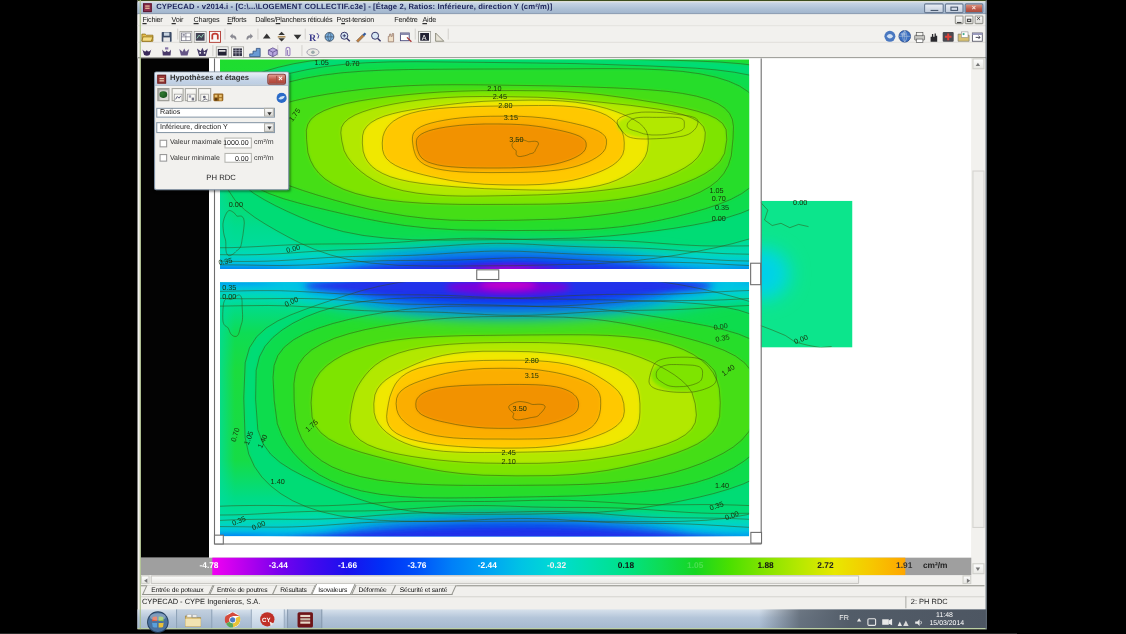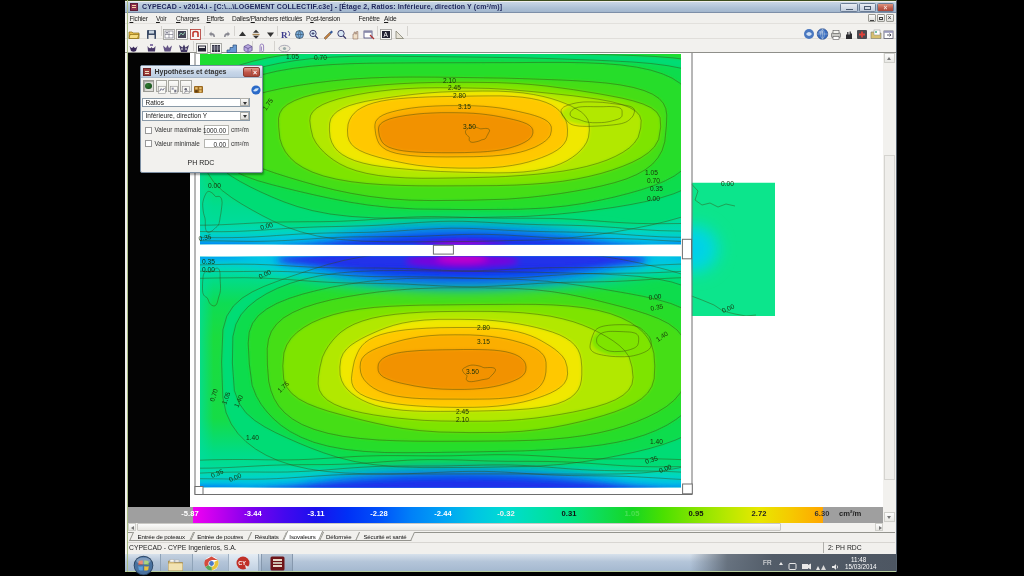--- a/index.html
+++ b/index.html
@@ -405,31 +405,31 @@
 <text x="22" y="425" font-size="6.6" fill="#16300a" font-family="Liberation Sans, sans-serif" transform="rotate(-22 22 425)">0.35</text>
 <text x="40" y="429" font-size="6.6" fill="#16300a" font-family="Liberation Sans, sans-serif" transform="rotate(-22 40 429)">0.00</text>
 <text x="460" y="391" font-size="6.6" fill="#16300a" font-family="Liberation Sans, sans-serif">1.40</text>
 <text x="456" y="411" font-size="6.6" fill="#16300a" font-family="Liberation Sans, sans-serif" transform="rotate(-18 456 411)">0.35</text>
 <text x="470" y="420" font-size="6.6" fill="#16300a" font-family="Liberation Sans, sans-serif" transform="rotate(-20 470 420)">0.00</text>
 <text x="531" y="133" font-size="6.6" fill="#16300a" font-family="Liberation Sans, sans-serif">0.00</text>
 <text x="533" y="260" font-size="6.6" fill="#16300a" font-family="Liberation Sans, sans-serif" transform="rotate(-22 533 260)">0.00</text>
 </svg>
 <div class="a" style="left:128.3px;top:507px;width:754.7px;height:15.5px;background:#9f9f9f"></div>
 <div class="a" style="left:193px;top:507px;width:630px;height:15.5px;background:linear-gradient(90deg,#f200f2 0%,#b400ee 5%,#7a00ee 9.5%,#4408ee 14.5%,#1a10ee 19.5%,#0030f6 24.5%,#0050fa 29.5%,#0080f8 34.6%,#00a2f4 39.7%,#00c4e4 44.7%,#00dcd2 49.7%,#00e0ac 54.7%,#00e287 59.7%,#0edc55 64.7%,#16d622 69.7%,#4be000 74.7%,#85e400 79.8%,#b7e800 84.8%,#e8e800 89.8%,#f6c800 95%,#ffa600 100%)"></div>
-<div class="tx" style="left:174px;top:509px;width:32px;text-align:center;font-size:7.6px;font-weight:bold;color:#fff">-5.87</div>
+<div class="tx" style="left:174px;top:509px;width:32px;text-align:center;font-size:7.6px;font-weight:bold;color:#fff">-4.78</div>
 <div class="tx" style="left:237px;top:509px;width:32px;text-align:center;font-size:7.6px;font-weight:bold;color:#fff">-3.44</div>
-<div class="tx" style="left:300px;top:509px;width:32px;text-align:center;font-size:7.6px;font-weight:bold;color:#fff">-3.11</div>
-<div class="tx" style="left:363px;top:509px;width:32px;text-align:center;font-size:7.6px;font-weight:bold;color:#fff">-2.28</div>
+<div class="tx" style="left:300px;top:509px;width:32px;text-align:center;font-size:7.6px;font-weight:bold;color:#fff">-1.66</div>
+<div class="tx" style="left:363px;top:509px;width:32px;text-align:center;font-size:7.6px;font-weight:bold;color:#fff">-3.76</div>
 <div class="tx" style="left:427px;top:509px;width:32px;text-align:center;font-size:7.6px;font-weight:bold;color:#fff">-2.44</div>
 <div class="tx" style="left:490px;top:509px;width:32px;text-align:center;font-size:7.6px;font-weight:bold;color:#f2f2f2">-0.32</div>
-<div class="tx" style="left:553px;top:509px;width:32px;text-align:center;font-size:7.6px;font-weight:bold;color:#111">0.31</div>
+<div class="tx" style="left:553px;top:509px;width:32px;text-align:center;font-size:7.6px;font-weight:bold;color:#111">0.18</div>
 <div class="tx" style="left:616px;top:509px;width:32px;text-align:center;font-size:7.6px;font-weight:bold;color:rgba(255,255,255,0.22)">1.05</div>
-<div class="tx" style="left:680px;top:509px;width:32px;text-align:center;font-size:7.6px;font-weight:bold;color:#111">0.95</div>
-<div class="tx" style="left:743px;top:509px;width:32px;text-align:center;font-size:7.6px;font-weight:bold;color:#222">2.72</div>
-<div class="tx" style="left:806px;top:509px;width:32px;text-align:center;font-size:7.6px;font-weight:bold;color:#333">6.30</div>
+<div class="tx" style="left:680px;top:509px;width:32px;text-align:center;font-size:7.6px;font-weight:bold;color:#111">1.88</div>
+<div class="tx" style="left:743px;top:509px;width:32px;text-align:left;font-size:7.6px;font-weight:bold;color:#222">2.72</div>
+<div class="tx" style="left:806px;top:509px;width:32px;text-align:center;font-size:7.6px;font-weight:bold;color:#333">1.91</div>
 <div class="tx" style="left:839px;top:509px;font-size:7.6px;font-weight:bold;color:#222">cm²/m</div>
 
 <div class="a" style="left:128.3px;top:522.5px;width:767px;height:9px;background:#f3f2ef"></div>
 <div class="a" style="left:128.3px;top:523px;width:8px;height:8px;background:linear-gradient(#fdfdfd,#e6e6e2);border:1px solid #cfcfca">
     <div style="position:absolute;left:1.5px;top:1.5px;border-top:2.5px solid transparent;border-bottom:2.5px solid transparent;border-right:3px solid #777"></div>
   </div>
 <div class="a" style="left:875px;top:523px;width:8px;height:8px;background:linear-gradient(#fdfdfd,#e6e6e2);border:1px solid #cfcfca">
     <div style="position:absolute;left:2.5px;top:1.5px;border-top:2.5px solid transparent;border-bottom:2.5px solid transparent;border-left:3px solid #777"></div>
   </div>
 <div class="a" style="left:137px;top:523px;width:644px;height:8px;background:linear-gradient(#fbfbfa,#e9e8e4);border:1px solid #c9c8c4;border-radius:1px"></div>

